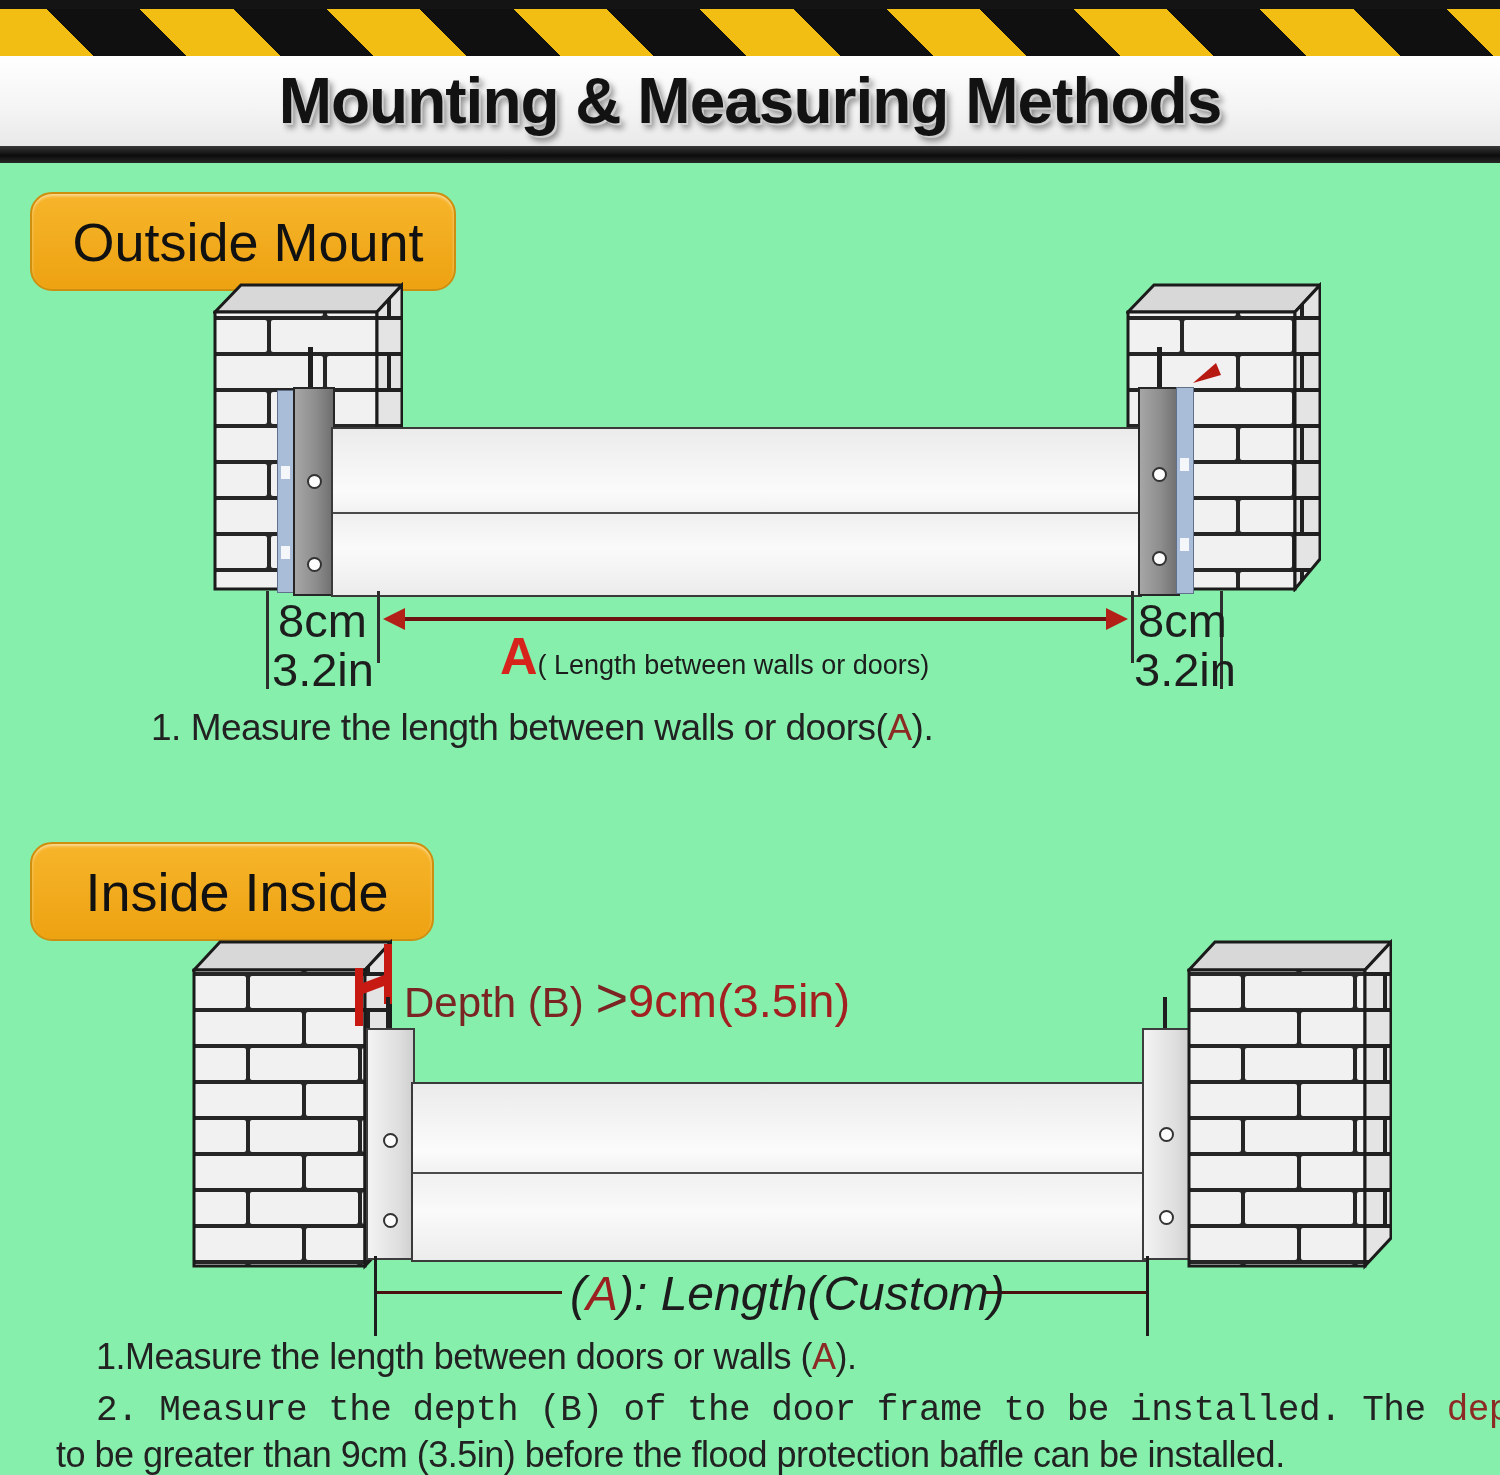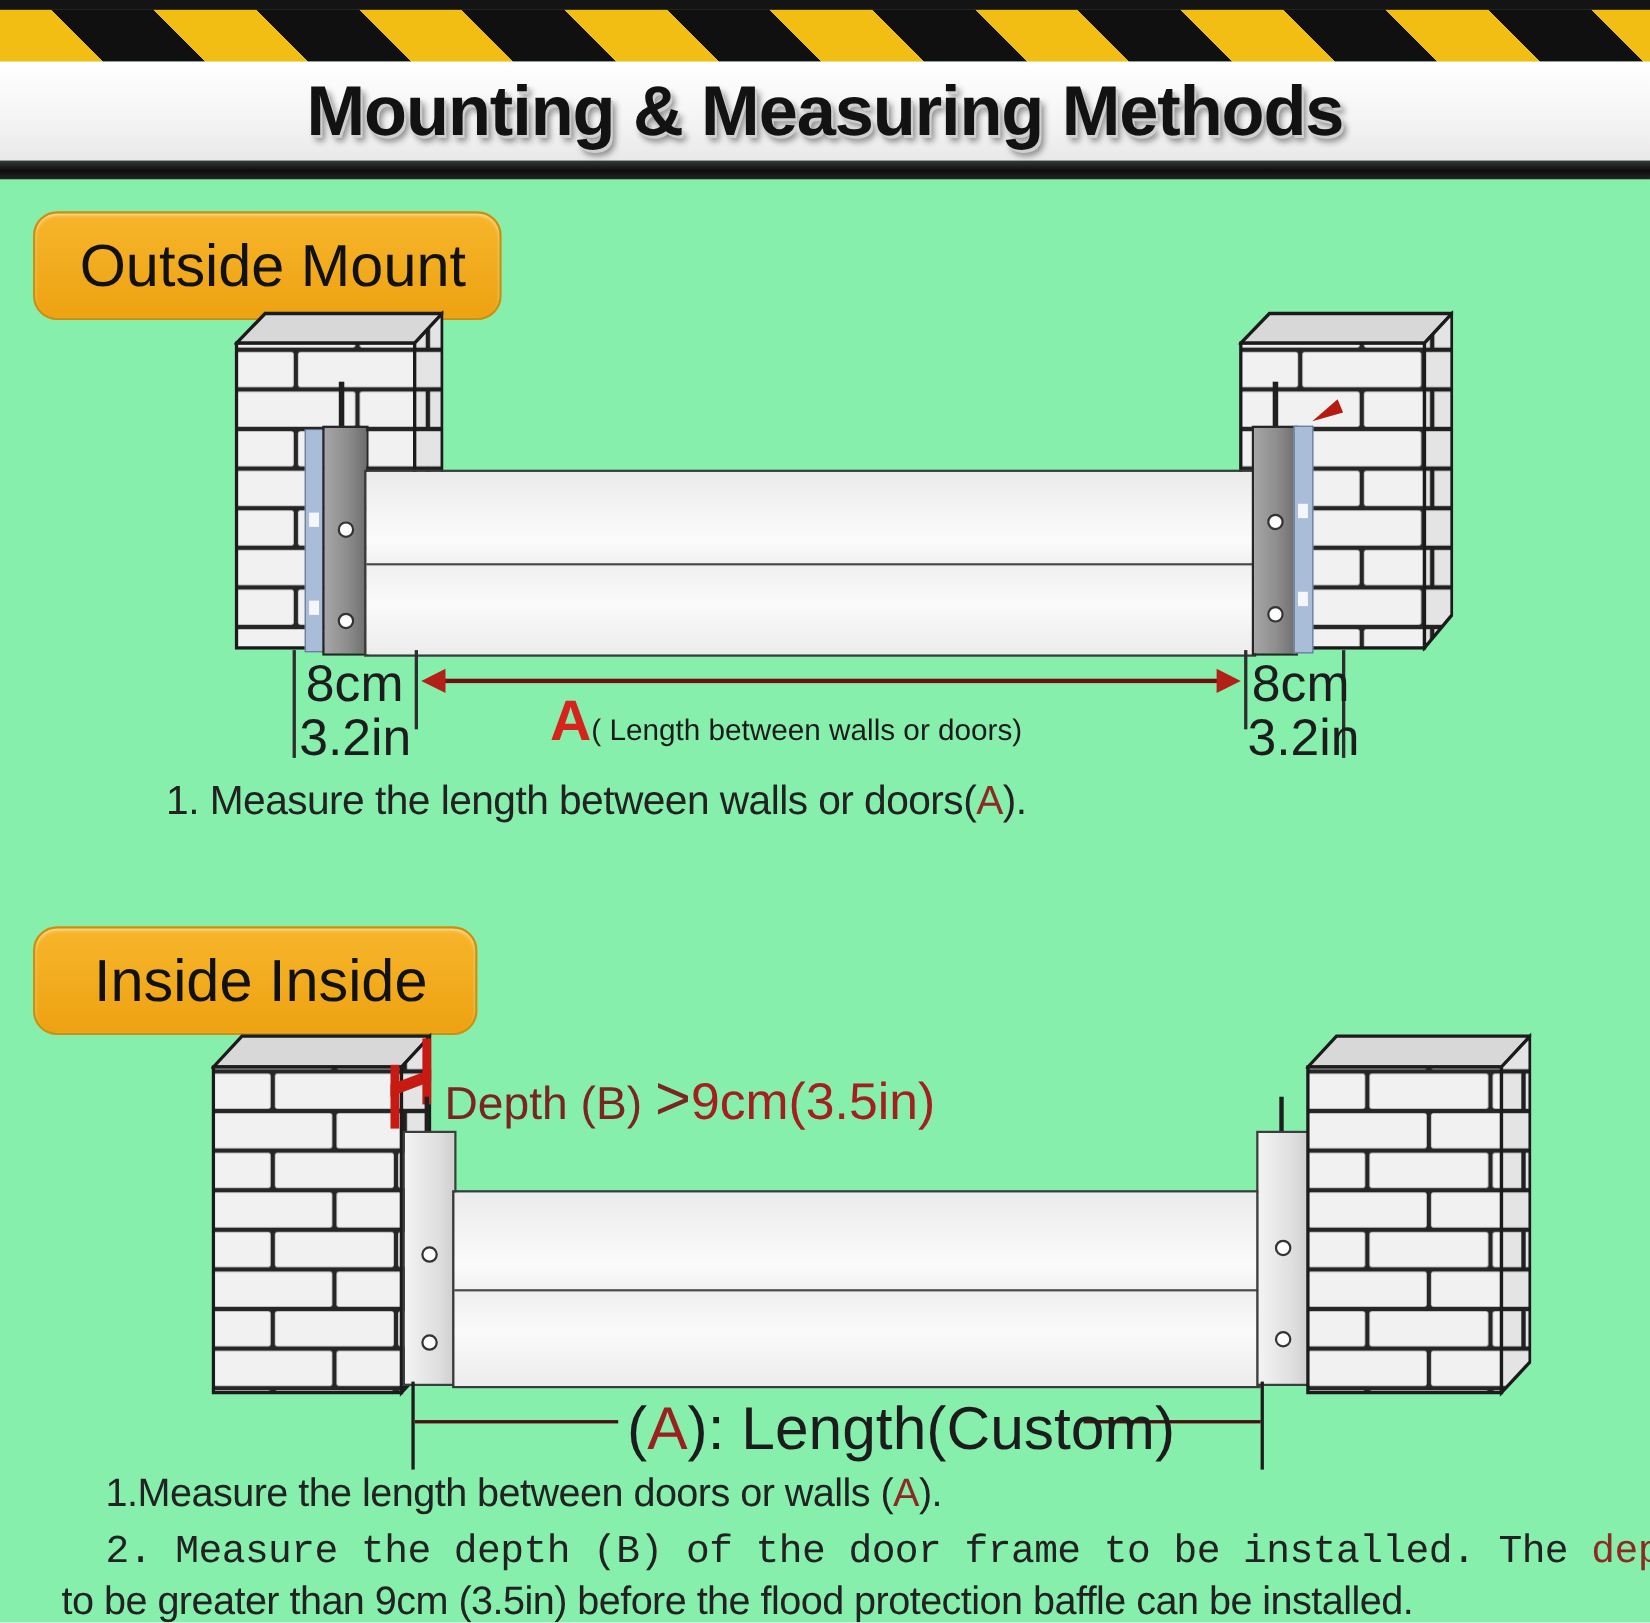--- a/index.html
+++ b/index.html
@@ -214,21 +214,21 @@
     </defs>
     <polygon points="2,32 28,4 204,4 178,32" fill="#d8d8d8" stroke="#1b1b1b" stroke-width="3"></polygon>
     <rect x="2" y="32" width="176" height="296" fill="url(#b4)" stroke="#1b1b1b" stroke-width="3"></rect>
     <polygon points="178,32 204,4 204,300 178,328" fill="url(#s4)" stroke="#1b1b1b" stroke-width="3"></polygon>
   </svg>
 
   <div class="abs tick" style="left:374px;top:1256px;height:80px;background:#1d1d1d;"></div>
   <div class="abs tick" style="left:1146px;top:1256px;height:80px;background:#1d1d1d;"></div>
   <div class="abs" style="left:377px;top:1291px;width:185px;height:3px;background:#4a1010;"></div>
   <div class="abs" style="left:985px;top:1291px;width:161px;height:3px;background:#4a1010;"></div>
-  <div class="abs nowrap" style="left:570px;top:1266px;font-size:55px;color:#1c1c1c;">
+  <div class="abs nowrap" style="left:570px;top:1266px;font-size:48px;color:#1c1c1c;font-style:italic;">
     <span>(</span><span style="color:#9b2020;">A</span><span>): Length(Custom)</span>
   </div>
 
   <div class="abs step-sm" style="left:96px;top:1336px;">
     <span>1.Measure the length between doors or walls (</span><span class="maroon">A</span><span>).</span>
   </div>
   <div class="abs step-sm" style="left:96px;top:1390px;font-family:Liberation Mono, monospace;">
     <span>2. Measure the depth (B) of the door frame to be installed. The </span><span class="maroon">depth (B)</span><span> needs</span>
   </div>
   <div class="abs step-sm" style="left:56px;top:1434px;">to be greater than 9cm (3.5in) before the flood protection baffle can be installed.</div>

